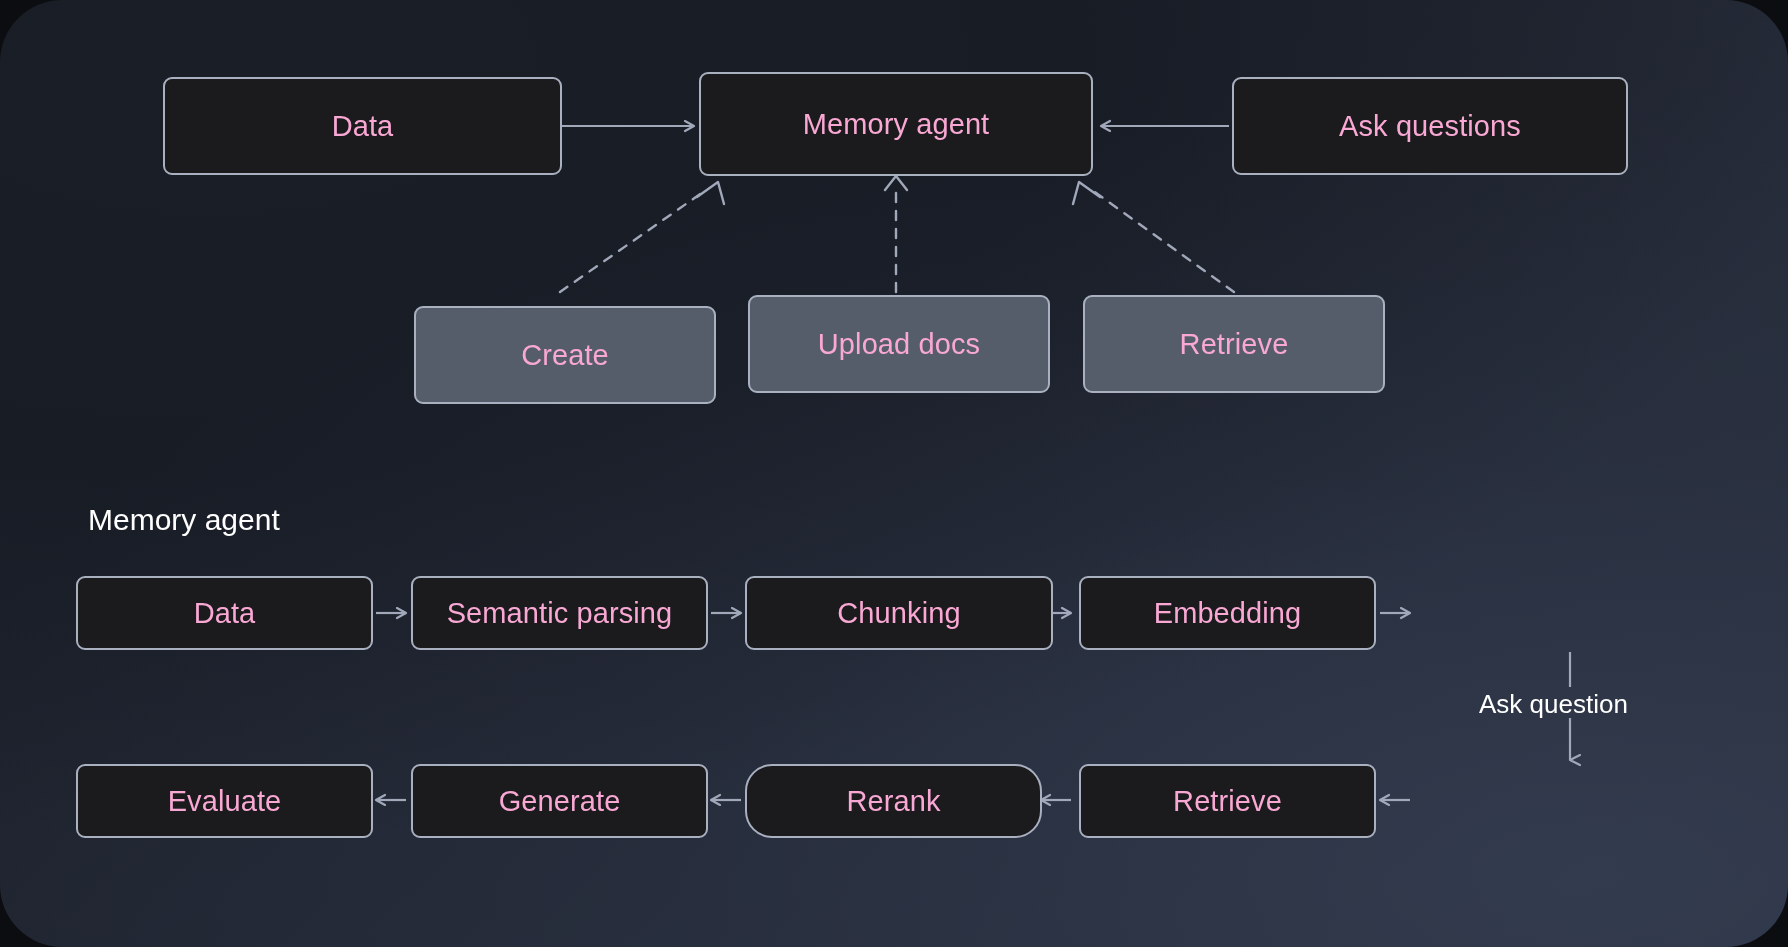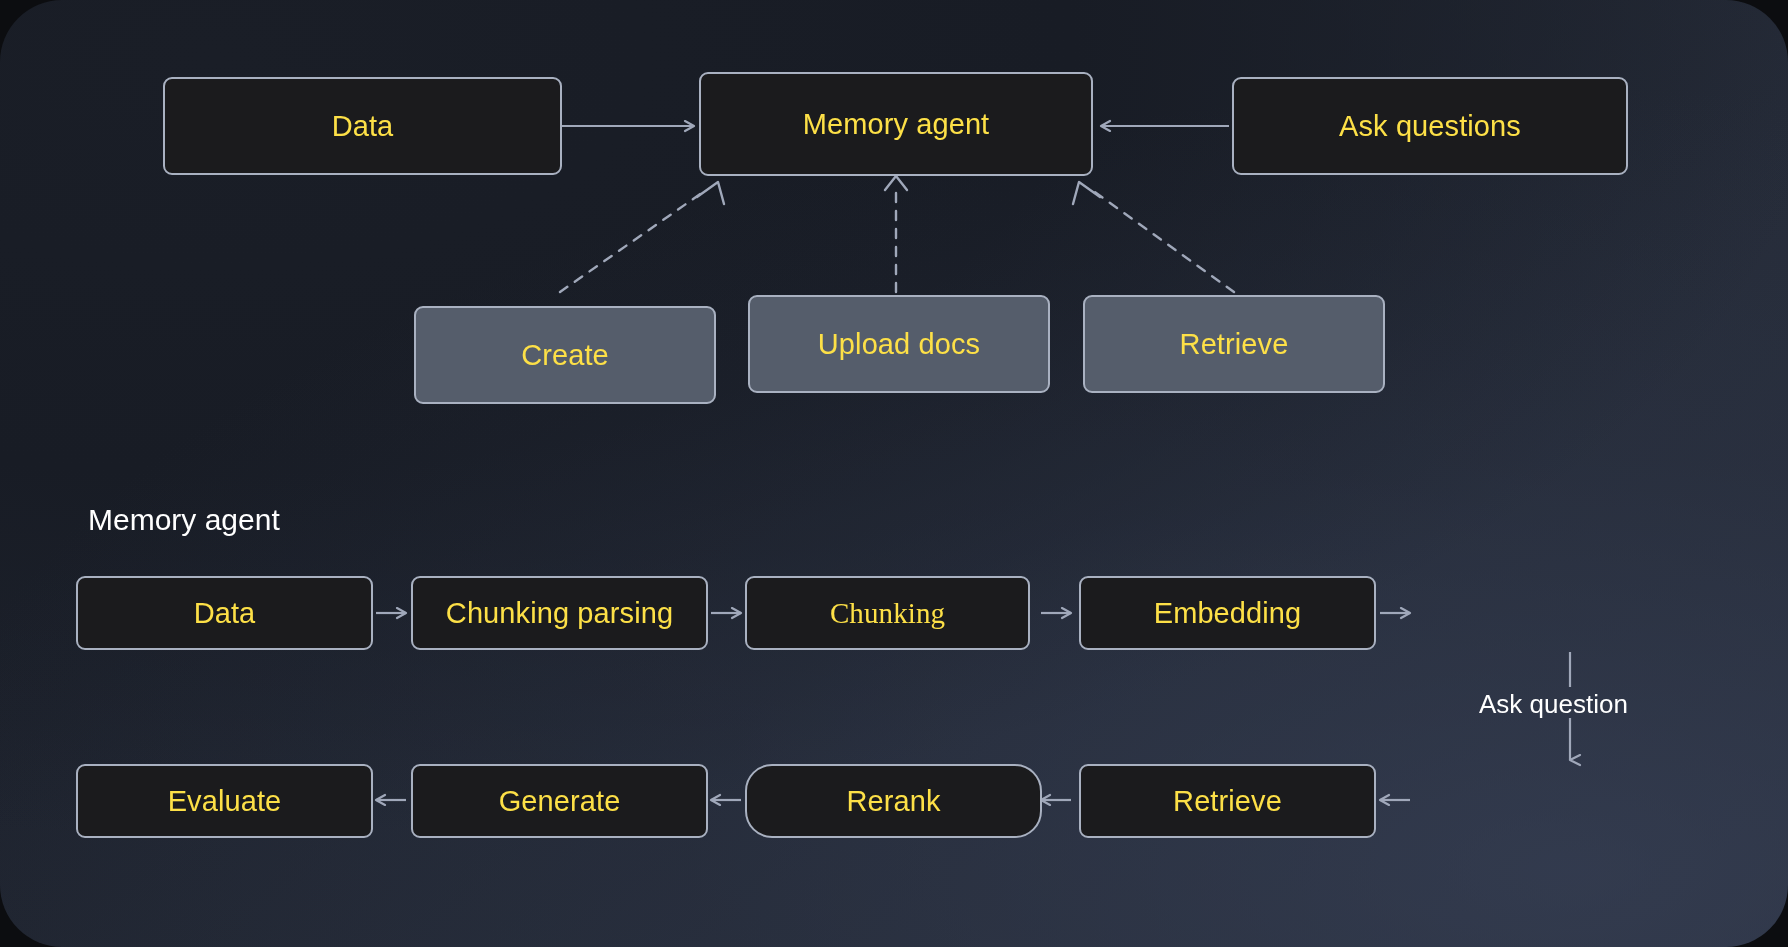--- a/index.html
+++ b/index.html
@@ -35,21 +35,21 @@
     pointer-events: none;
   }
   .node {
     position: absolute;
     box-sizing: border-box;
     border: 2px solid #a9b1c1;
     border-radius: 9px;
     display: flex;
     align-items: center;
     justify-content: center;
-    color: #fde047;
+    color: #f9a8d4;
     letter-spacing: 0.1px;
   }
   .node.dark {
     background: #1b1b1d;
   }
   .node.light {
     background: #555d6b;
   }
   .node-label {
     font-size: 29px;
@@ -167,24 +167,24 @@
       <span class="node-label">Retrieve</span>
     </div>
 
     <div class="plain-label section-title" style="left:88px; top:505px;">Memory agent</div>
 
     <div class="node dark" style="left:76px; top:576px; width:297px; height:74px;">
       <span class="node-label">Data</span>
     </div>
 
     <div class="node dark" style="left:411px; top:576px; width:297px; height:74px;">
-      <span class="node-label">Chunking parsing</span>
-    </div>
-
-    <div class="node dark" style="left:745px; top:576px; width:285px; height:74px;font-family:Liberation Serif, serif;">
+      <span class="node-label">Semantic parsing</span>
+    </div>
+
+    <div class="node dark" style="left:745px; top:576px; width:308px; height:74px;">
       <span class="node-label">Chunking</span>
     </div>
 
     <div class="node dark" style="left:1079px; top:576px; width:297px; height:74px;">
       <span class="node-label">Embedding</span>
     </div>
 
 
     <div class="plain-label edge-label" style="left:1479px; top:691px;">Ask question</div>
 

